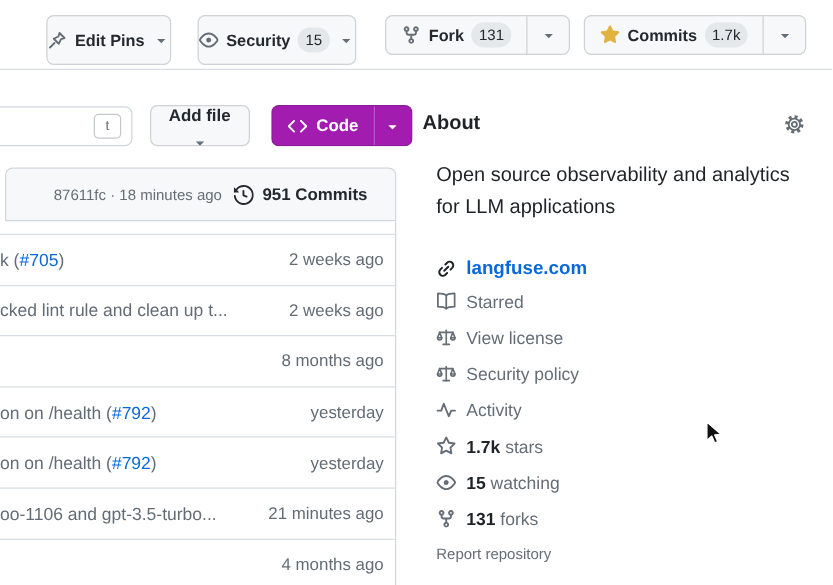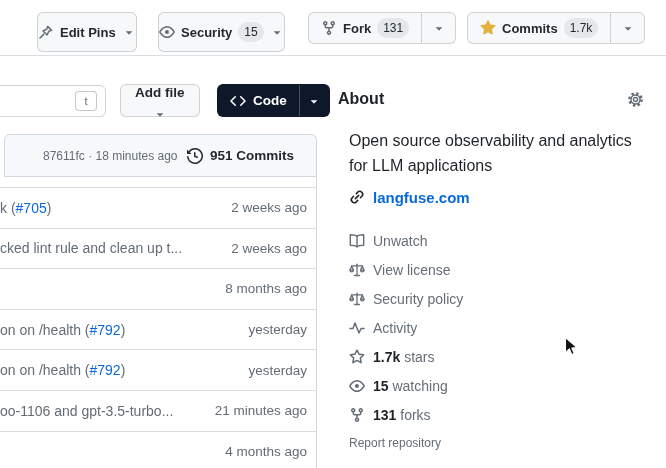--- a/index.html
+++ b/index.html
@@ -49,21 +49,21 @@
     border:1px solid rgba(110,118,129,0.4); border-radius:4px; font-size:11px; color:#656d76;
     background:#fff;
   }
   .addfile-btn {
     position:absolute; left:120px; top:84px; height:33px; display:inline-flex; align-items:center;
     gap:7px; padding:0 14px; background:#f6f8fa; border:1px solid rgba(31,35,40,0.18);
     border-radius:6px; font-size:13.5px; font-weight:600; color:#24292f; cursor:pointer;flex-direction:column;
   }
   .code-btn {
     position:absolute; left:217px; top:84px; height:33px; display:inline-flex; align-items:stretch;
-    background:#0f172a; border:1px solid rgba(27,31,36,0.15); border-radius:6px;
+    background:#a21caf; border:1px solid rgba(27,31,36,0.15); border-radius:6px;
     color:#fff; overflow:hidden; cursor:pointer;
   }
   .code-btn .seg-main { display:inline-flex; align-items:center; gap:7px; padding:0 12px;
     font-size:13.5px; font-weight:600; }
   .code-btn .seg-caret { display:inline-flex; align-items:center; justify-content:center;
     width:30px; border-left:1px solid rgba(255,255,255,0.25); }
 
   
   .commit-bar {
     position:absolute; left:4px; top:134px; width:313px; height:43px;
@@ -87,21 +87,21 @@
     padding:0 10px 0 0; font-size:14px;
   }
   .frow .msg { flex:1; color:#636c76; white-space:nowrap; overflow:hidden; cursor:pointer; }
   .frow .msg a { color:#0969da; text-decoration:none; cursor:pointer; }
   .frow .fdate { color:#636c76; font-size:13.5px; white-space:nowrap; cursor:pointer; }
 
   
   .about-title { position:absolute; left:338px; top:90px; font-size:16px; font-weight:700; color:#1f2328; }
   .about-gear { position:absolute; left:627px; top:91px; color:#656d76; cursor:pointer; }
   .about-desc { position:absolute; left:349px; top:128px; width:298px; font-size:16px; line-height:25px; color:#1f2328; }
-  .about-site { position:absolute; left:349px; top:189px; display:flex; gap:8px; }
+  .about-site { position:absolute; left:349px; top:206px; display:flex; align-items:center; gap:8px; }
   .about-site .ic { color:#1f2328; }
   .about-site a { font-size:15px; font-weight:700; color:#0969da; text-decoration:none; cursor:pointer; }
   .about-links { position:absolute; left:349px; top:226px; }
   .about-link {
     display:flex; align-items:center; gap:8px; height:29px; font-size:14px; color:#656d76; cursor:pointer;
   }
   .about-link .ic { color:#656d76; width:16px; }
   .about-link strong { color:#1f2328; font-weight:700; }
   .about-report { position:absolute; left:349px; top:436px; font-size:12px; color:#656d76; cursor:pointer; }
 
@@ -279,21 +279,21 @@
   </div>
 
   <div class="about-links">
     <div class="about-link">
       <span class="ic">
         <svg width="16" height="16" viewBox="0 0 16 16" fill="none" stroke="currentColor" stroke-width="1.4" stroke-linejoin="round" stroke-linecap="round">
             <path d="M8 3.2C6.7 2 4.8 1.7 1.3 1.7v10.6c3.5 0 5.4.3 6.7 1.5 1.3-1.2 3.2-1.5 6.7-1.5V1.7c-3.5 0-5.4.3-6.7 1.5Z"></path>
             <path d="M8 3.2v10.6"></path>
           </svg>
       </span>
-      <span><strong></strong><span>Unwatch</span></span>
+      <span><strong></strong><span>Starred</span></span>
     </div>
     <div class="about-link">
       <span class="ic">
         <svg width="16" height="16" viewBox="0 0 16 16" fill="none" stroke="currentColor" stroke-width="1.3" stroke-linecap="round" stroke-linejoin="round">
             <path d="M8 2.2v11.3"></path>
             <path d="M5.5 13.5h5"></path>
             <path d="M2.7 3.9h10.6"></path>
             <path d="M2.7 3.9 1 8.2h3.4Z"></path>
             <path d="M1 8.2a1.7 1.7 0 0 0 3.4 0"></path>
             <path d="M13.3 3.9 11.6 8.2H15Z"></path>

